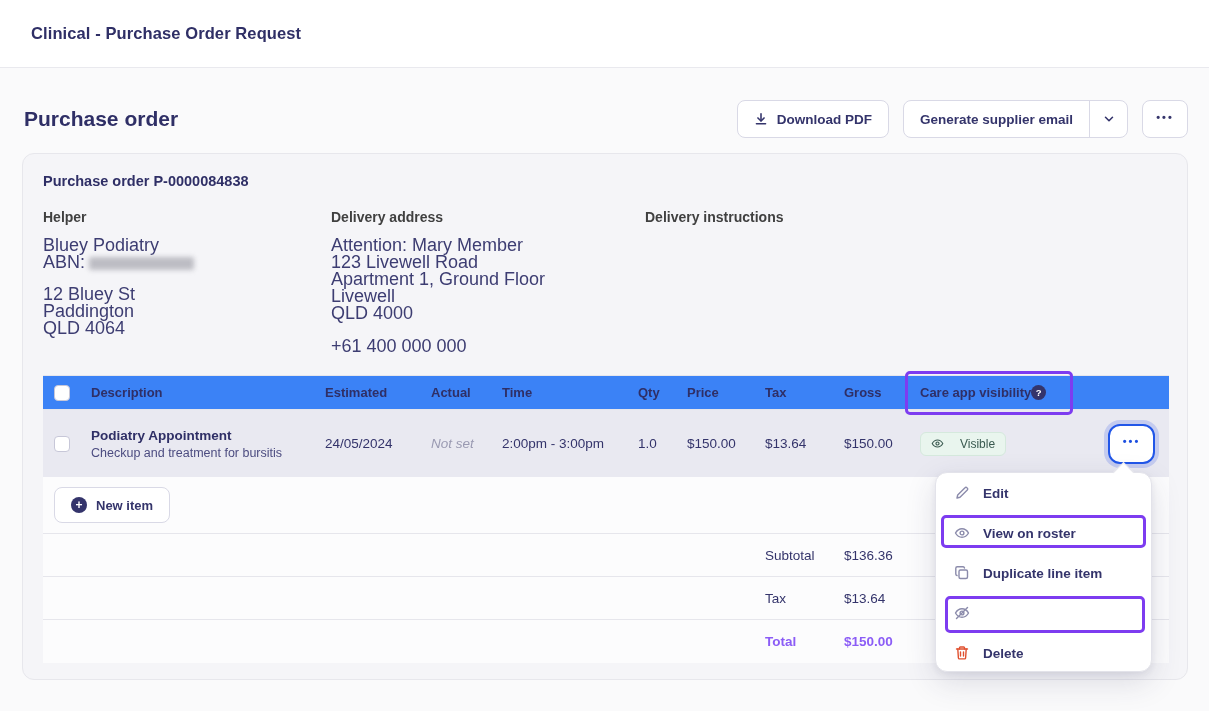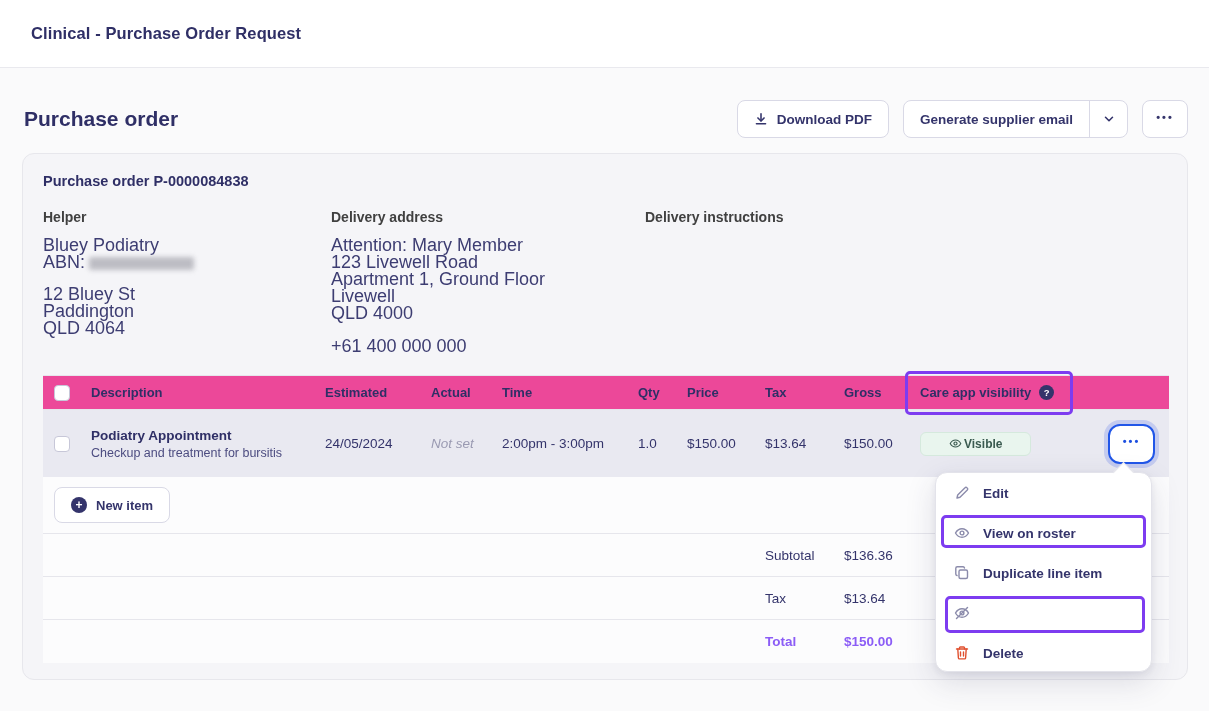--- a/index.html
+++ b/index.html
@@ -52,40 +52,40 @@
     border-radius:2px; filter:blur(2.5px); vertical-align:middle; margin-left:4px;
   }
 
   
   .panel {
     position:absolute; left:20px; top:221px; width:1126px; height:287px;
     background:#fcfcfd; border-bottom:1px solid #e6e6ec; border-radius:0 0 10px 10px;
   }
   .trow { display:grid; grid-template-columns:48px 234px 106px 71px 136px 49px 78px 79px 76px 188px 1fr; align-items:center; }
   .thead {
-    height:35px; background:#ec4899; border-top:1px solid #e6e6ec; border-bottom:1px solid #e6e6ec;
+    height:35px; background:#3b82f6; border-top:1px solid #e6e6ec; border-bottom:1px solid #e6e6ec;
     font-size:13px; font-weight:700; color:#2f2f66;
   }
   .item-row { height:67px; background:#e9e9f1; font-size:13.5px; color:#34346b; }
   .checkbox {
     width:16px; height:16px; margin-left:11px; background:#fff;
     border:1px solid #c7c7d8; border-radius:4px; cursor:pointer;
   }
   .desc-title { font-size:13.5px; font-weight:700; color:#2f2f66; }
   .desc-sub { font-size:12.5px; color:#4c4c80; margin-top:3px; }
   .muted-italic { font-style:italic; color:#9a9ab2; }
-  .care-head { display:flex; align-items:flex-end; gap:8px; }
+  .care-head { display:flex; align-items:flex-end; }
   .qicon {
     width:15px; height:15px; border-radius:50%; background:#34346b; color:#fff;
     font-size:9.5px; font-weight:700; display:inline-flex; align-items:center; justify-content:center; cursor:pointer;
   }
   .badge {
-    display:inline-flex; align-items:center; gap:2px;
+    display:inline-flex; align-items:center; gap:16px;
     background:#e9f5ee; border:1px solid #d5e9dd; border-radius:6px;
-    padding:4px 28px; font-size:12px; font-weight:700; color:#3a5a50;
+    padding:4px 10px; font-size:12px; font-weight:400; color:#3a5a50;
   }
   .row-more {
     justify-self:end; margin-right:14px; width:47px; height:40px;
     background:#fff; border:2px solid #2156e8; border-radius:12px;
     box-shadow:0 0 0 4px rgba(99,125,235,.28); color:#1d4fe0;
     display:inline-flex; align-items:center; justify-content:center; cursor:pointer;
   }
   .newitem-section { height:57px; position:relative; background:#fcfcfd; border-bottom:1px solid #e6e6ec; }
   .btn-newitem { position:absolute; left:11px; top:10px; height:36px; font-size:13px; }
   .plus-circle {

